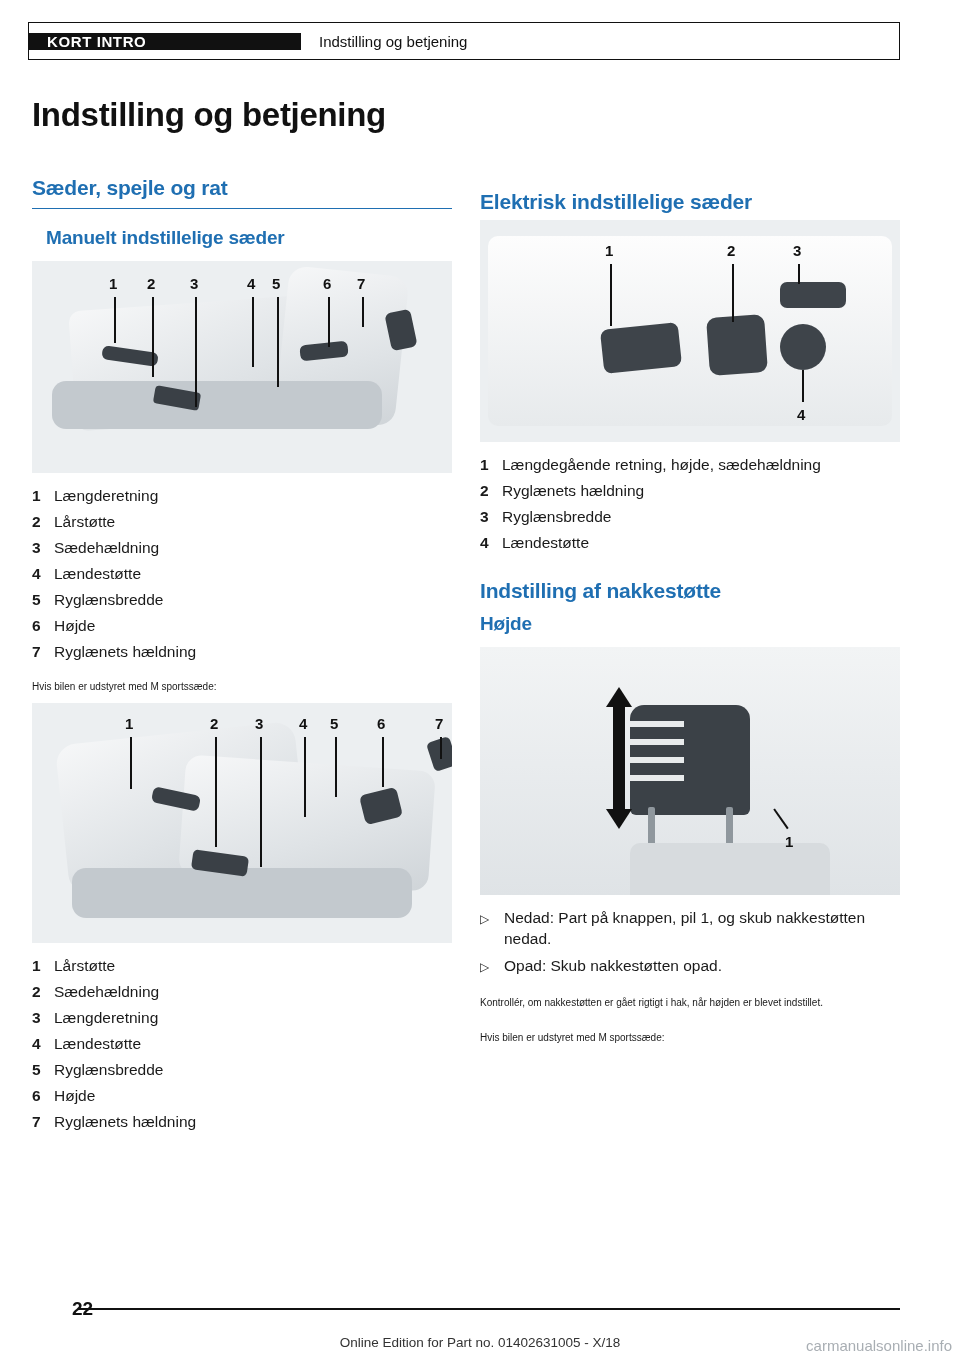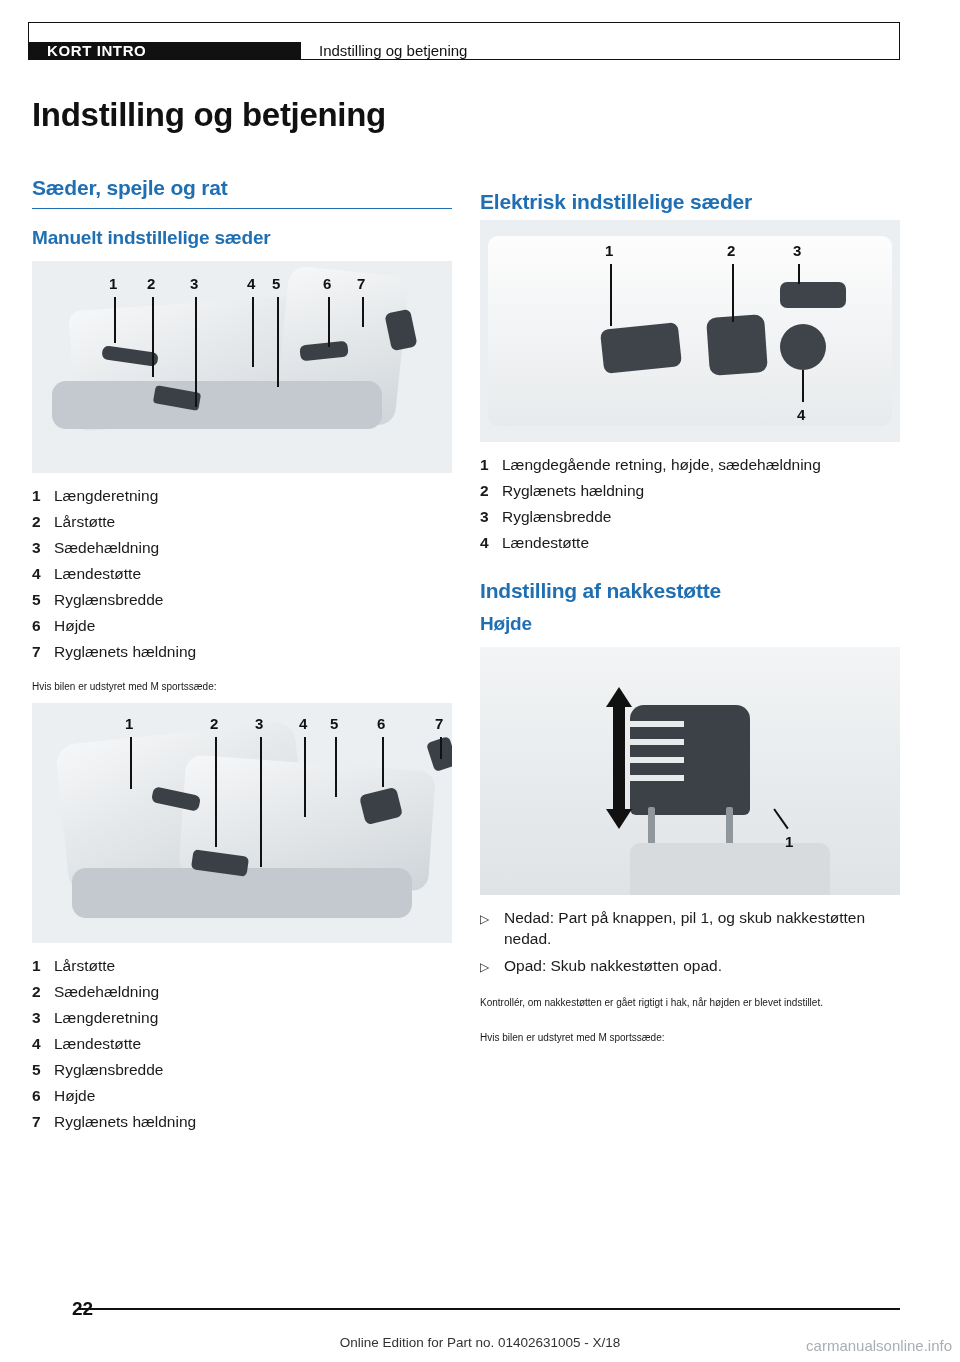--- a/index.html
+++ b/index.html
@@ -23,21 +23,21 @@
   }
 
   
   .header {
     position: absolute;
     left: 28px;
     top: 22px;
     width: 872px;
     height: 38px;
     display: flex;
-    align-items: flex-end;
+    align-items: center;
     border: 1px solid #111;
     box-sizing: border-box;
   }
   .header-left {
     background: #111111;
     color: #ffffff;
     font-weight: bold;
     font-size: 15px;
     letter-spacing: 0.6px;
     display: flex;
@@ -96,20 +96,21 @@
   }
   h3.sub-title {
     font-size: 19px;
     font-weight: bold;
     color: #1f6fb2;
     margin: 22px 0 12px 0;
     letter-spacing: -0.2px;
   }
   h3.sub-title.first {
     margin-top: 18px;
+    margin-left: 14px;
   }
 
   p.body-text {
     font-size: 10px;
     line-height: 21px;
     margin: 14px 0 0 0;
     color: #1a1a1a;
   }
 
   

